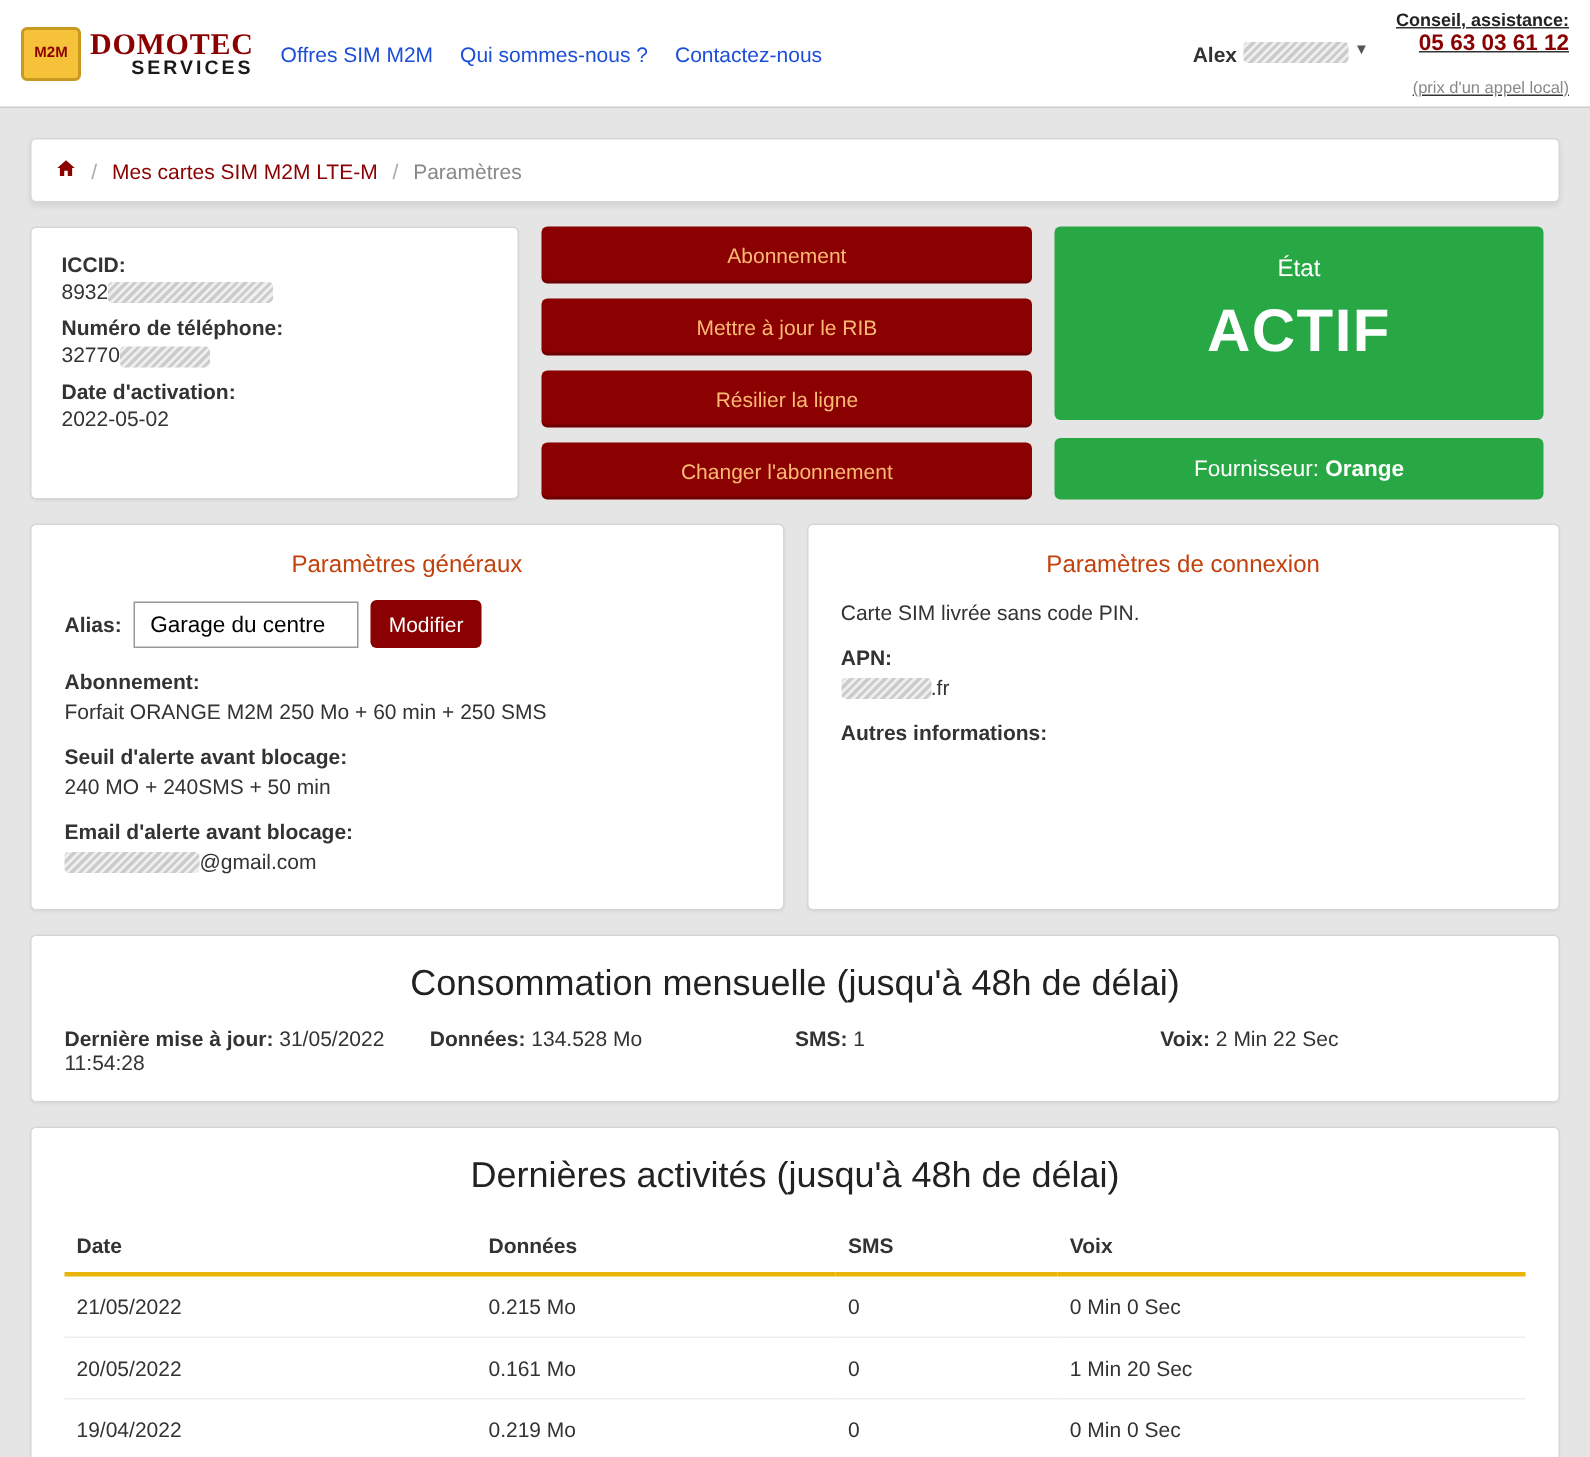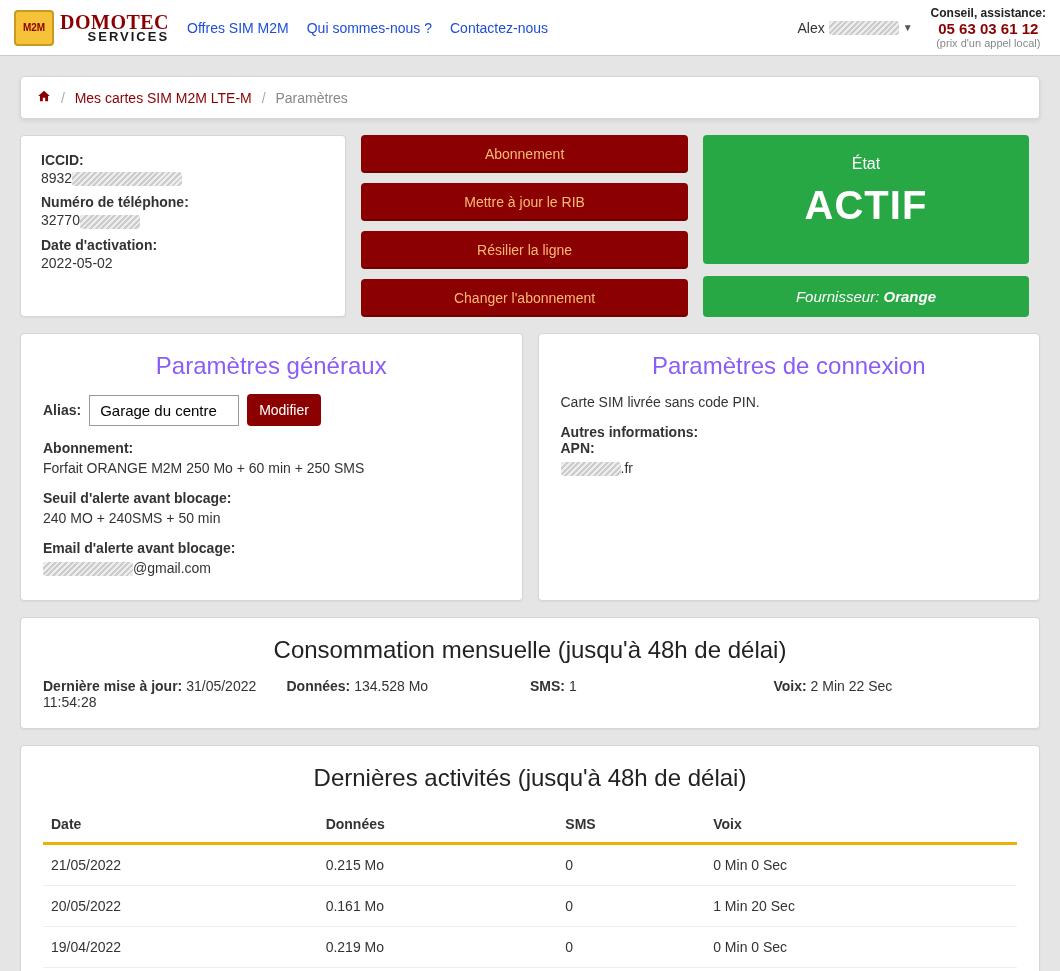--- a/index.html
+++ b/index.html
@@ -8,25 +8,25 @@
     
     .navbar { background: #fff; border-bottom: 1px solid #ccc; display: flex; align-items: center; padding: 6px 14px; }
     .logo { display: flex; align-items: center; margin-right: 18px; }
     .logo-chip { width: 40px; height: 36px; background: #f6c23a; border: 2px solid #c89a20; border-radius: 4px; display:flex; align-items:center; justify-content:center; font-size: 10px; font-weight:bold; color:#8b0000; margin-right:6px; }
     .logo-text { line-height: 0.9; }
     .logo-line1 { font-family: Georgia, serif; font-weight: bold; color: #8b0000; letter-spacing: 0.5px; font-size: 20px; }
     .logo-line2 { font-family: Arial, sans-serif; font-weight: bold; color: #1a1a1a; letter-spacing: 2px; font-size: 13px; text-align:right; }
     .nav-links { display: flex; gap: 18px; color: #888; }
     .nav-links a { color: #1d4ed8; text-decoration: none; cursor: pointer; }
     .nav-right { margin-left: auto; display: flex; align-items: center; gap: 18px; }
-    .user { color: #333; display:flex; align-items:center; gap:4px; cursor:pointer; }
+    .user { color: #333; display:flex; gap:4px; cursor:pointer;font-weight:bold; }
     .redacted { display:inline-block; width:70px; height:14px; background: repeating-linear-gradient(135deg,#ccc,#ccc 2px,#eee 2px,#eee 4px); border-radius:3px; vertical-align:middle; }
-    .assist { text-align: center; font-size: 12px; }
+    .assist { text-align: right; font-size: 12px; text-decoration: underline; }
     .assist .phone { color: #8b0000; font-weight: bold; font-size: 15px; }
-    .assist .sub { color: #888; font-size: 11px; }
+    .assist .sub { color: #888; font-size: 11px; margin-top: 16px; }
 
     .container { padding: 20px; max-width: 1060px; margin: 0 auto; }
 
     
     .breadcrumb { background: #fff; border: 1px solid #d6d6d6; border-radius: 4px; padding: 12px 16px; margin-bottom: 16px; box-shadow: 0 2px 4px rgba(0,0,0,0.08); }
     .breadcrumb .home { color: #8b0000; }
     .breadcrumb a { color: #8b0000; text-decoration: none; }
     .breadcrumb .sep { color: #aaa; margin: 0 6px; }
     .breadcrumb .current { color: #888; }
 
@@ -41,27 +41,27 @@
 
     
     .btn-col { width: 32%; display: flex; flex-direction: column; gap: 10px; }
     .btn-red { background: #8b0000; color: #fdba74; text-align: center; padding: 11px; border-radius: 4px; cursor: pointer; box-shadow: inset 0 -2px 0 rgba(0,0,0,0.2); }
 
     
     .status-col { width: 32%; display: flex; flex-direction: column; gap: 12px; }
     .status-box { background: #28a745; color:#fff; border-radius: 4px; text-align:center; padding: 20px 10px 30px; flex: 1; }
     .status-box .etat { font-size: 16px; margin-bottom: 10px; }
     .status-box .actif { font-size: 40px; font-weight: bold; letter-spacing: 1px; }
-    .supplier-box { background: #28a745; color: #fff; text-align:center; padding: 12px; border-radius: 4px; font-size: 15px; font-style: italic; }
+    .supplier-box { background: #28a745; color: #fff; text-align:center; padding: 12px; border-radius: 4px; font-size: 15px; }
     .supplier-box b { font-weight: bold; }
 
     
     .params-row { display:flex; gap:15px; margin-bottom:16px; }
     .param-card { background:#fff; border:1px solid #d6d6d6; border-radius:4px; padding: 18px 22px 24px; flex:1; box-shadow: 0 1px 2px rgba(0,0,0,0.05); }
-    .param-card h2 { text-align:center; font-weight:normal; font-size: 24px; color:#8b5cf6; margin-bottom: 14px; }
+    .param-card h2 { text-align:center; font-weight:normal; font-size: 16px; color:#c2410c; margin-bottom: 14px; }
     .alias-row { display:flex; align-items:center; gap:8px; margin-bottom: 14px; }
     .alias-row .lab { font-weight: bold; }
     .alias-row input { border:1px solid #999; padding: 6px 10px; font-size: 15px; width: 150px; }
     .btn-red-sm { background:#8b0000; color:#fff; padding: 8px 12px; border-radius:4px; cursor:pointer; font-size: 14px; }
     .p-block { margin-bottom: 14px; }
     .p-block .lab { font-weight: bold; }
     .p-block .val { margin-top: 4px; }
 
     
     .wide-card { background:#fff; border:1px solid #d6d6d6; border-radius:4px; padding: 18px 22px; margin-bottom: 16px; box-shadow: 0 1px 2px rgba(0,0,0,0.05); }
@@ -172,28 +172,28 @@
         <div class="lab">Email d'alerte avant blocage:</div>
         <div class="val">
           <span class="redacted" style="width:90px;"></span><span>@gmail.com</span>
         </div>
       </div>
     </div>
 
     <div class="param-card">
       <h2>Paramètres de connexion</h2>
       <div style="margin-bottom:14px;">Carte SIM livrée sans code PIN.</div>
-      <div class="p-block" style="margin-bottom:0;">
-        <div class="lab">Autres informations:</div>
-      </div>
       <div class="p-block">
         <div class="lab">APN:</div>
         <div class="val">
           <span class="redacted" style="width:60px;"></span><span>.fr</span>
         </div>
+      </div>
+      <div class="p-block" style="margin-bottom:0;">
+        <div class="lab">Autres informations:</div>
       </div>
     </div>
   </div>
 
   <div class="wide-card">
     <h2>Consommation mensuelle (jusqu'à 48h de délai)</h2>
     <div class="conso-row">
       <div><b>Dernière mise à jour: </b><span>31/05/2022 11:54:28</span></div>
       <div><b>Données: </b><span>134.528 Mo</span></div>
       <div><b>SMS: </b><span>1</span></div>

